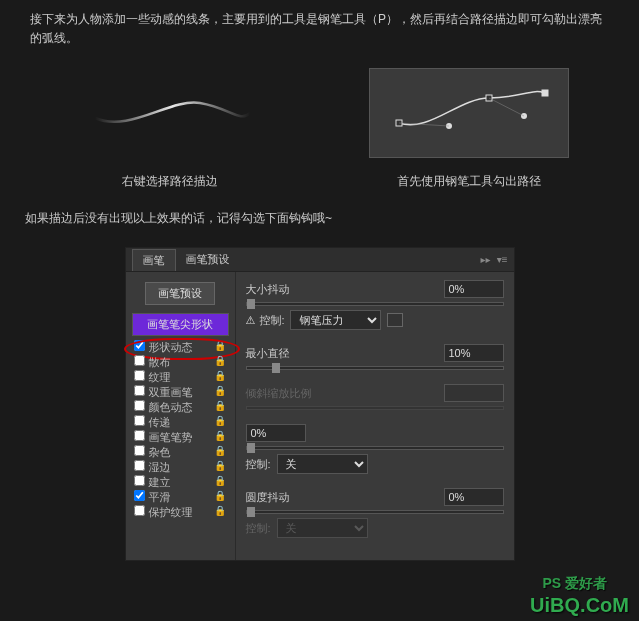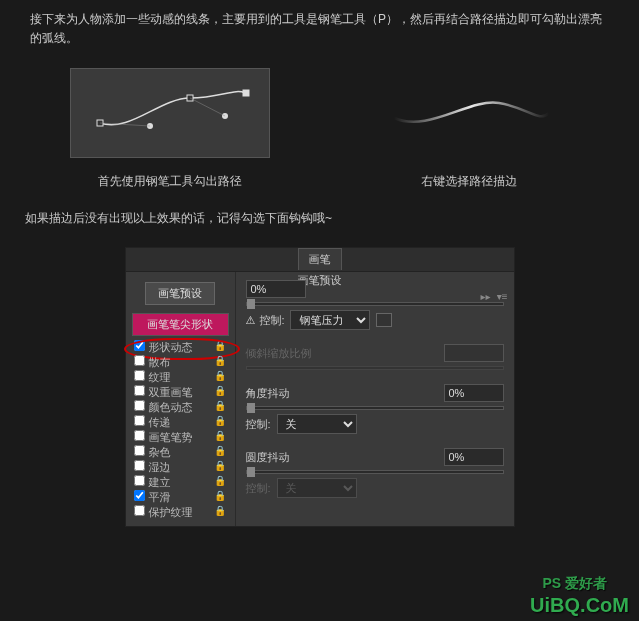--- a/index.html
+++ b/index.html
@@ -5,85 +5,85 @@
 * { margin: 0; padding: 0; box-sizing: border-box; }
 body { background: #1a1a1a; font-family: "Microsoft YaHei", sans-serif; color: #ccc; font-size: 12px; width: 639px; height: 621px; overflow: hidden; position: relative; }
 .intro { padding: 10px 30px; font-size: 12px; line-height: 1.6; }
 .demos { display: flex; justify-content: space-around; padding: 10px 20px; }
 .demo { text-align: center; }
 .demo-box { width: 200px; height: 90px; background: #3a3a3a; border: 1px solid #555; display: flex; align-items: center; justify-content: center; margin-bottom: 15px; }
 .demo-box2 { width: 200px; height: 90px; display: flex; align-items: center; justify-content: center; margin-bottom: 15px; }
 .caption { font-size: 12px; color: #ccc; }
 .note { padding: 10px 25px; font-size: 12px; }
 .panel { width: 390px; margin: 10px auto 0; background: #3a3a3a; border: 1px solid #222; }
-.panel-header { display: flex; align-items: center; background: #2e2e2e; border-bottom: 1px solid #222; height: 24px; padding: 0 6px; flex-direction: column; }
+.panel-header { display: flex; align-items: center; background: #2e2e2e; border-bottom: 1px solid #222; height: 24px; padding: 0 6px; }
 .tab { padding: 3px 10px; font-size: 11px; color: #ccc; cursor: pointer; }
 .tab.active { background: #3a3a3a; border: 1px solid #555; border-bottom: none; }
 .header-icons { margin-left: auto; display: flex; gap: 6px; color: #888; font-size: 10px; }
 .panel-body { display: flex; }
 .sidebar { width: 110px; padding: 6px; border-right: 1px solid #2a2a2a; }
 .preset-btn { background: #4a4a4a; border: 1px solid #666; color: #ddd; padding: 3px 12px; font-size: 11px; margin: 4px auto 8px; display: block; cursor: pointer; }
-.tip-btn { background: #be185d; border: 1px solid #555; color: #ddd; padding: 3px 6px; font-size: 11px; margin-bottom: 4px; text-align: center; position: relative; }
+.tip-btn { background: #6d28d9; border: 1px solid #555; color: #ddd; padding: 3px 6px; font-size: 11px; margin-bottom: 4px; text-align: center; position: relative; }
 .highlight-circle { position: absolute; border: 2px solid #c00; border-radius: 50%/60%; width: 116px; height: 22px; left: -8px; top: -2px; pointer-events: none; }
 .option-row { display: flex; padding: 0 2px; font-size: 11px; color: #bbb; position: relative; }
 .option-row input[type=checkbox] { margin-right: 4px; width: 11px; height: 11px; }
 .option-row .lock { margin-left: auto; color: #666; font-size: 10px; }
 .controls { flex: 1; padding: 8px 10px; }
 .ctrl-group { margin-bottom: 14px; }
 .ctrl-row { display: flex; align-items: center; margin-bottom: 4px; font-size: 11px; }
 .ctrl-label { flex: 1; color: #ccc; }
 .ctrl-label.disabled { color: #666; }
 .ctrl-input { width: 60px; background: #2a2a2a; border: 1px solid #555; color: #ddd; font-size: 11px; padding: 2px 4px; text-align: left; }
 .ctrl-input:disabled { background: #333; color: #666; }
 .slider { height: 4px; background: #2a2a2a; border: 1px solid #555; position: relative; margin: 2px 0 4px; }
 .slider .thumb { position: absolute; width: 8px; height: 10px; background: #888; top: -4px; left: 0; }
 .slider.disabled { opacity: 0.4; }
-.dropdown { background: #2a2a2a; border: 1px solid #555; color: #ddd; font-size: 11px; padding: 2px 4px; width: 80px; }
+.dropdown { background: #2a2a2a; border: 1px solid #555; color: #ddd; font-size: 11px; padding: 2px 4px; width: 91px; }
 .dropdown:disabled { color: #666; }
 .warn { color: #ddd; margin-right: 4px; font-size: 11px; }
 .flip-icon { width: 16px; height: 14px; border: 1px solid #666; margin-left: 6px; background: #333; }
 .watermark { position: absolute; right: 10px; bottom: 4px; font-size: 20px; font-weight: bold; color: #3b5; opacity: 0.9; font-family: Arial; text-shadow: 1px 1px 2px #000; }
 .watermark2 { position: absolute; right: 32px; bottom: 28px; font-size: 14px; font-weight: bold; color: #3b5; opacity: 0.8; text-shadow: 1px 1px 1px #000; }
 </style>
 </head>
 <body>
 
 <div class="intro">接下来为人物添加一些动感的线条，主要用到的工具是钢笔工具（P），然后再结合路径描边即可勾勒出漂亮的弧线。</div>
 
 <div class="demos">
+  <div class="demo">
+    <div class="demo-box2">
+      <svg width="180" height="70">
+        <defs>
+          <linearGradient id="fade" x1="0" y1="0" x2="1" y2="0">
+            <stop offset="0" stop-color="#fff" stop-opacity="0"></stop>
+            <stop offset="0.5" stop-color="#fff" stop-opacity="0.9"></stop>
+            <stop offset="1" stop-color="#fff" stop-opacity="0"></stop>
+          </linearGradient>
+        </defs>
+        <path d="M 15 40 C 50 55, 90 20, 120 25 S 160 45, 170 35" stroke="url(#fade)" stroke-width="2.5" fill="none"></path>
+      </svg>
+    </div>
+    <div class="caption">右键选择路径描边</div>
+  </div>
   <div class="demo">
     <div class="demo-box">
       <svg width="180" height="70">
         <path d="M 20 45 C 50 55, 80 20, 110 20 S 155 10, 165 15" stroke="#ddd" stroke-width="1.5" fill="none"></path>
         <rect x="17" y="42" width="6" height="6" fill="#333" stroke="#ddd"></rect>
         <rect x="107" y="17" width="6" height="6" fill="#333" stroke="#ddd"></rect>
         <rect x="163" y="12" width="6" height="6" fill="#ddd" stroke="#ddd"></rect>
         <circle cx="70" cy="48" r="3" fill="#ddd"></circle>
         <circle cx="145" cy="38" r="3" fill="#ddd"></circle>
         <line x1="20" y1="45" x2="70" y2="48" stroke="#888" stroke-width="0.5"></line>
         <line x1="110" y1="20" x2="145" y2="38" stroke="#888" stroke-width="0.5"></line>
       </svg>
     </div>
     <div class="caption">首先使用钢笔工具勾出路径</div>
   </div>
-  <div class="demo">
-    <div class="demo-box2">
-      <svg width="180" height="70">
-        <defs>
-          <linearGradient id="fade" x1="0" y1="0" x2="1" y2="0">
-            <stop offset="0" stop-color="#fff" stop-opacity="0"></stop>
-            <stop offset="0.5" stop-color="#fff" stop-opacity="0.9"></stop>
-            <stop offset="1" stop-color="#fff" stop-opacity="0"></stop>
-          </linearGradient>
-        </defs>
-        <path d="M 15 40 C 50 55, 90 20, 120 25 S 160 45, 170 35" stroke="url(#fade)" stroke-width="2.5" fill="none"></path>
-      </svg>
-    </div>
-    <div class="caption">右键选择路径描边</div>
-  </div>
 </div>
 
 <div class="note">如果描边后没有出现以上效果的话，记得勾选下面钩钩哦~</div>
 
 <div class="panel">
   <div class="panel-header">
     <div class="tab active">画笔</div>
     <div class="tab">画笔预设</div>
     <div class="header-icons">
       <span>▸▸</span>
@@ -155,45 +155,54 @@
             <input type="checkbox" style="">
             <span>保护纹理</span>
             <span class="lock">🔒</span>
           </div>
         </div>
     </div>
     <div class="controls">
 
       <div class="ctrl-group">
         <div class="ctrl-row">
+          <span class="ctrl-label">大小抖动</span>
           <input class="ctrl-input" value="0%" style="">
         </div>
         <div class="slider">
             <div class="thumb"></div>
           </div>
         <div class="ctrl-row">
           <span class="warn">⚠</span>
           <span class="ctrl-label" style="flex:0 0 auto;margin-right:6px">控制:</span>
           <select class="dropdown"><option>钢笔压力</option></select>
           <div class="flip-icon"></div>
         </div>
       </div>
 
+      <div class="ctrl-group">
+        <div class="ctrl-row">
+          <span class="ctrl-label">最小直径</span>
+          <input class="ctrl-input" value="10%" style="">
+        </div>
+        <div class="slider">
+            <div class="thumb" style="left:10%"></div>
+          </div>
+      </div>
 
       <div class="ctrl-group">
         <div class="ctrl-row">
           <span class="ctrl-label disabled">倾斜缩放比例</span>
           <input class="ctrl-input" disabled="" style="">
         </div>
         <div class="slider disabled"></div>
       </div>
 
       <div class="ctrl-group">
         <div class="ctrl-row">
-          <span class="ctrl-label">角度抖动</span>
           <input class="ctrl-input" value="0%" style="">
         </div>
         <div class="slider">
             <div class="thumb"></div>
           </div>
         <div class="ctrl-row">
           <span class="ctrl-label" style="flex:0 0 auto;margin-right:6px">控制:</span>
           <select class="dropdown"><option>关</option></select>
         </div>
       </div>

